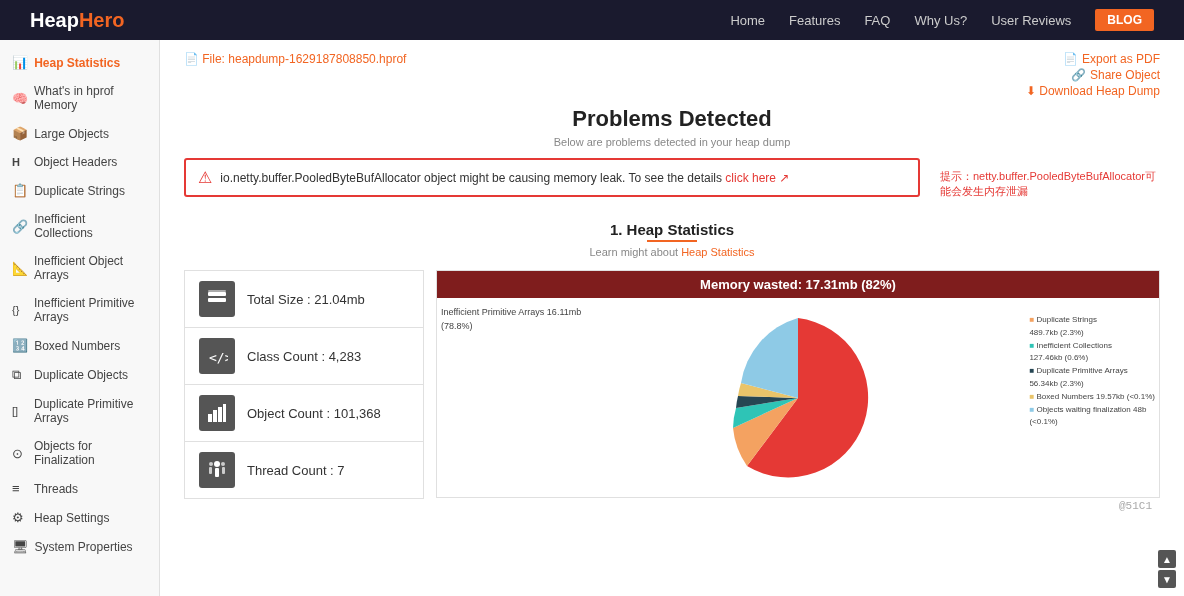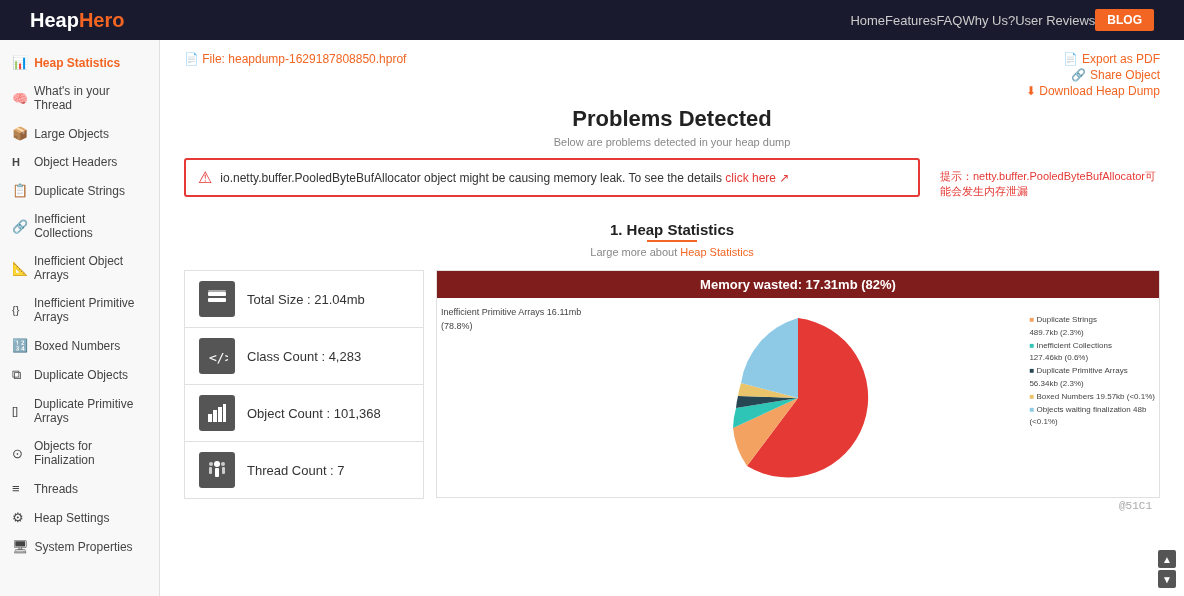--- a/index.html
+++ b/index.html
@@ -13,21 +13,21 @@
       justify-content: space-between;
       padding: 0 30px;
       height: 40px;
     }
     .logo {
       font-size: 20px;
       font-weight: bold;
     }
     .logo span:first-child { color: #fff; }
     .logo span:last-child { color: #f26522; }
-    .nav-links { display: flex; align-items: center; }
+    .nav-links { display: flex; align-items: center; gap: 24px; }
     .nav-links a { color: #ccc; text-decoration: none; font-size: 13px; }
     .nav-blog-btn {
       background: #f26522;
       color: #fff;
       padding: 4px 12px;
       border: none;
       font-size: 12px;
       cursor: pointer;
       font-weight: bold;
       border-radius: 2px;
@@ -264,21 +264,21 @@
 
 <div class="layout">
 
   <aside class="sidebar">
     <div class="sidebar-item active">
       <span class="sidebar-icon">📊</span>
       <span>Heap Statistics</span>
     </div>
     <div class="sidebar-item">
       <span class="sidebar-icon">🧠</span>
-      <span>What's in your Thread</span>
+      <span>What's in hprof Memory</span>
     </div>
     <div class="sidebar-item">
       <span class="sidebar-icon">📦</span>
       <span>Large Objects</span>
     </div>
     <div class="sidebar-item">
       <span class="sidebar-icon" style="font-weight:bold;font-size:11px;">H</span>
       <span>Object Headers</span>
     </div>
     <div class="sidebar-item">
@@ -358,21 +358,21 @@
           </span>
         </div>
         <div class="hint-text" style="max-width:220px;font-size:11px;color:#e53935;">提示：netty.buffer.PooledByteBufAllocator可能会发生内存泄漏</div>
       </div>
     </div>
 
     <div>
       <div class="heap-section-title">1. Heap Statistics</div>
       <div class="heap-section-underline"></div>
       <div class="heap-section-link">
-        <span>Large more about</span>
+        <span>Learn might about</span>
         <a style="color:#f26522;"> <span>Heap Statistics</span></a>
       </div>
 
       <div class="stats-chart-row">
 
         <div class="stat-cards">
           <div class="stat-card">
             <div class="stat-card-icon" style="background:#555;">
               <svg width="22" height="22" viewBox="0 0 22 22">
                   <rect x="2" y="4" width="18" height="4" rx="1" fill="#fff"></rect>

